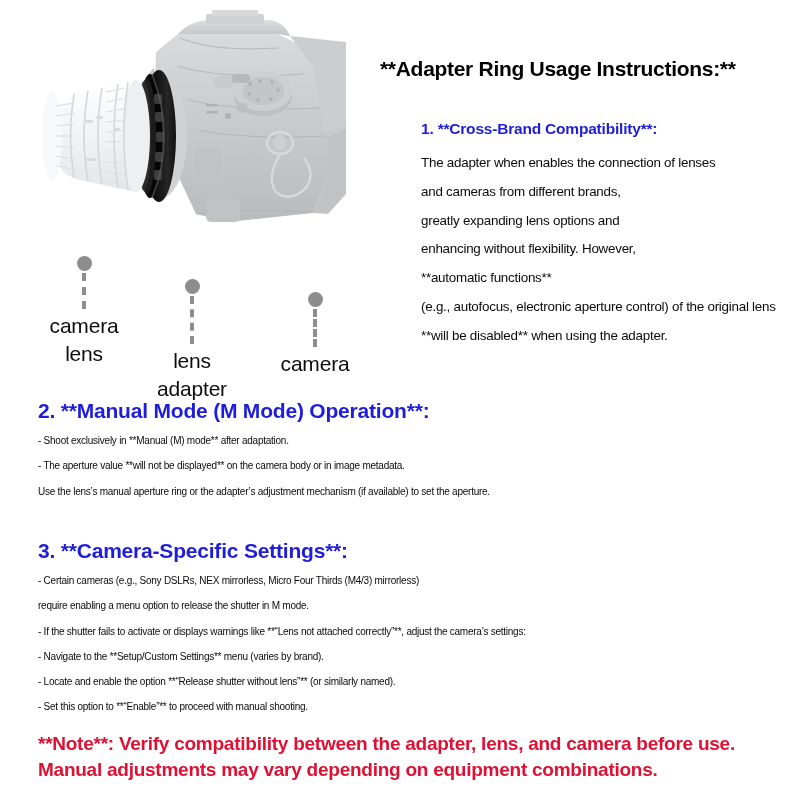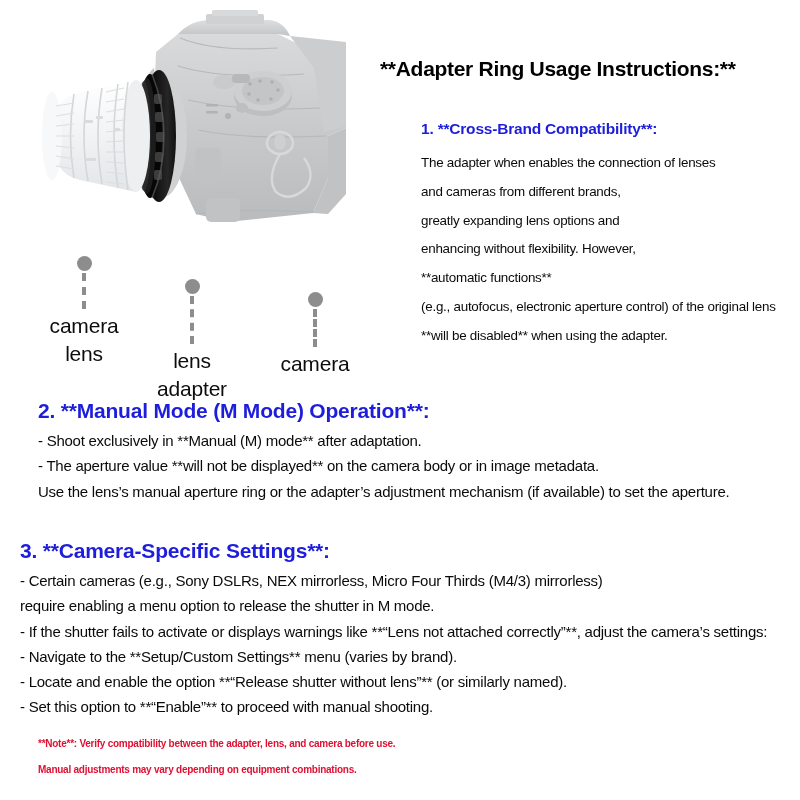--- a/index.html
+++ b/index.html
@@ -89,48 +89,48 @@
   #section-1 {
     position: absolute;
     left: 1px;
     top: 120px;
     width: 419px;
     margin-left: 40px;
   }
 
   
   #section-2 { position: absolute; left: 38px; top: 399px; width: 760px; }
-  #section-3 { position: absolute; left: 20px; top: 539px; width: 760px; }
+  #section-3 { position: absolute; left: 38px; top: 539px; width: 760px; }
   #note-block { position: absolute; left: 38px; top: 731px; width: 700px; }
 
   .section-heading {
     font-size: 21px;
     font-weight: bold;
     color: #1d1ddb;
     letter-spacing: -0.2px;
     margin: 0 0 5px 0;
     white-space: nowrap;
   }
   #section-1 .section-heading {
     font-size: 15.5px;
     margin-bottom: 11px;
   }
   .body-line {
-    font-size: 15px;
+    font-size: 10px;
     line-height: 25.3px;
     color: #0a0a0a;
     letter-spacing: -0.25px;
     white-space: nowrap;
   }
   #section-1 .body-line {
     font-size: 13.4px;
     line-height: 28.8px;
   }
   .note-line {
-    font-size: 10px;
+    font-size: 19px;
     line-height: 26px;
     color: #e01032;
     font-weight: bold;
     letter-spacing: -0.25px;
     white-space: nowrap;
   }
 </style>
 </head>
 <body>
 

